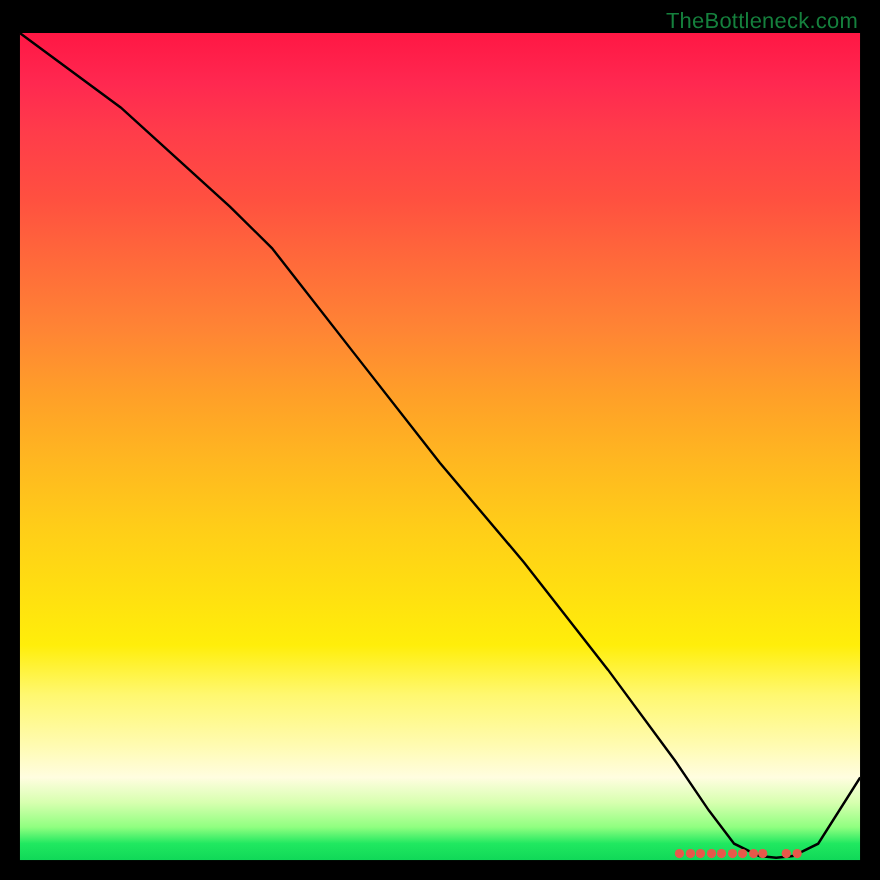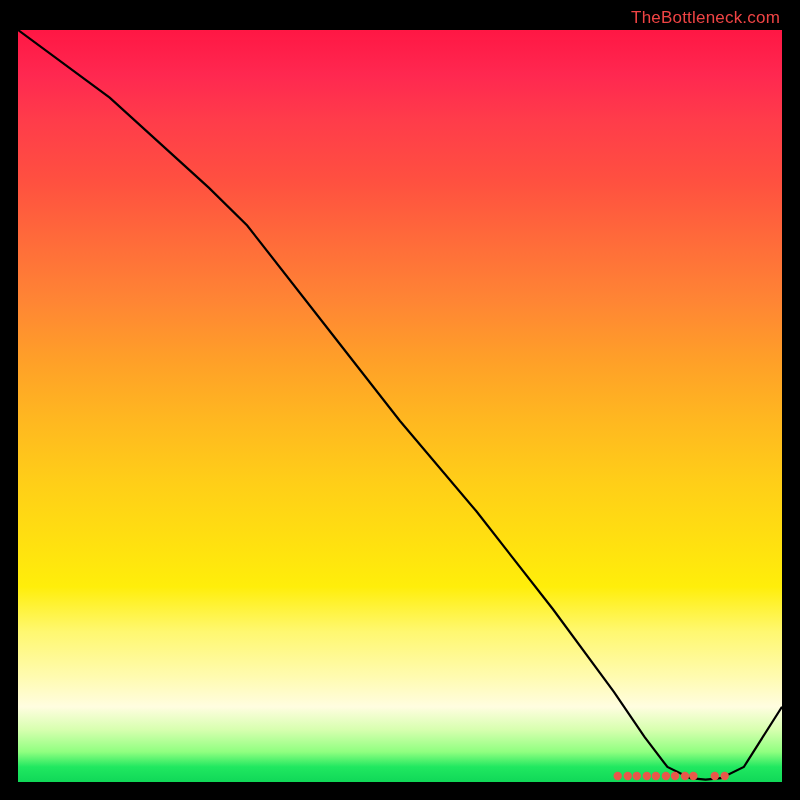--- a/index.html
+++ b/index.html
@@ -52,22 +52,22 @@
       #d8ffb0 93%,
       #90ff80 96%,
       #20e860 98%,
       #10d858 100%
     );
   }
   .watermark {
     position: absolute;
     right: 20px;
     top: 8px;
-    color: #ef4444;
-    font-size: 17px;
+    color: #15803d;
+    font-size: 20px;
     font-weight: normal;
     letter-spacing: 0.2px;
   }
   svg.curve {
     position: absolute;
     left: 0;
     top: 0;
   }
 </style>
 </head>

